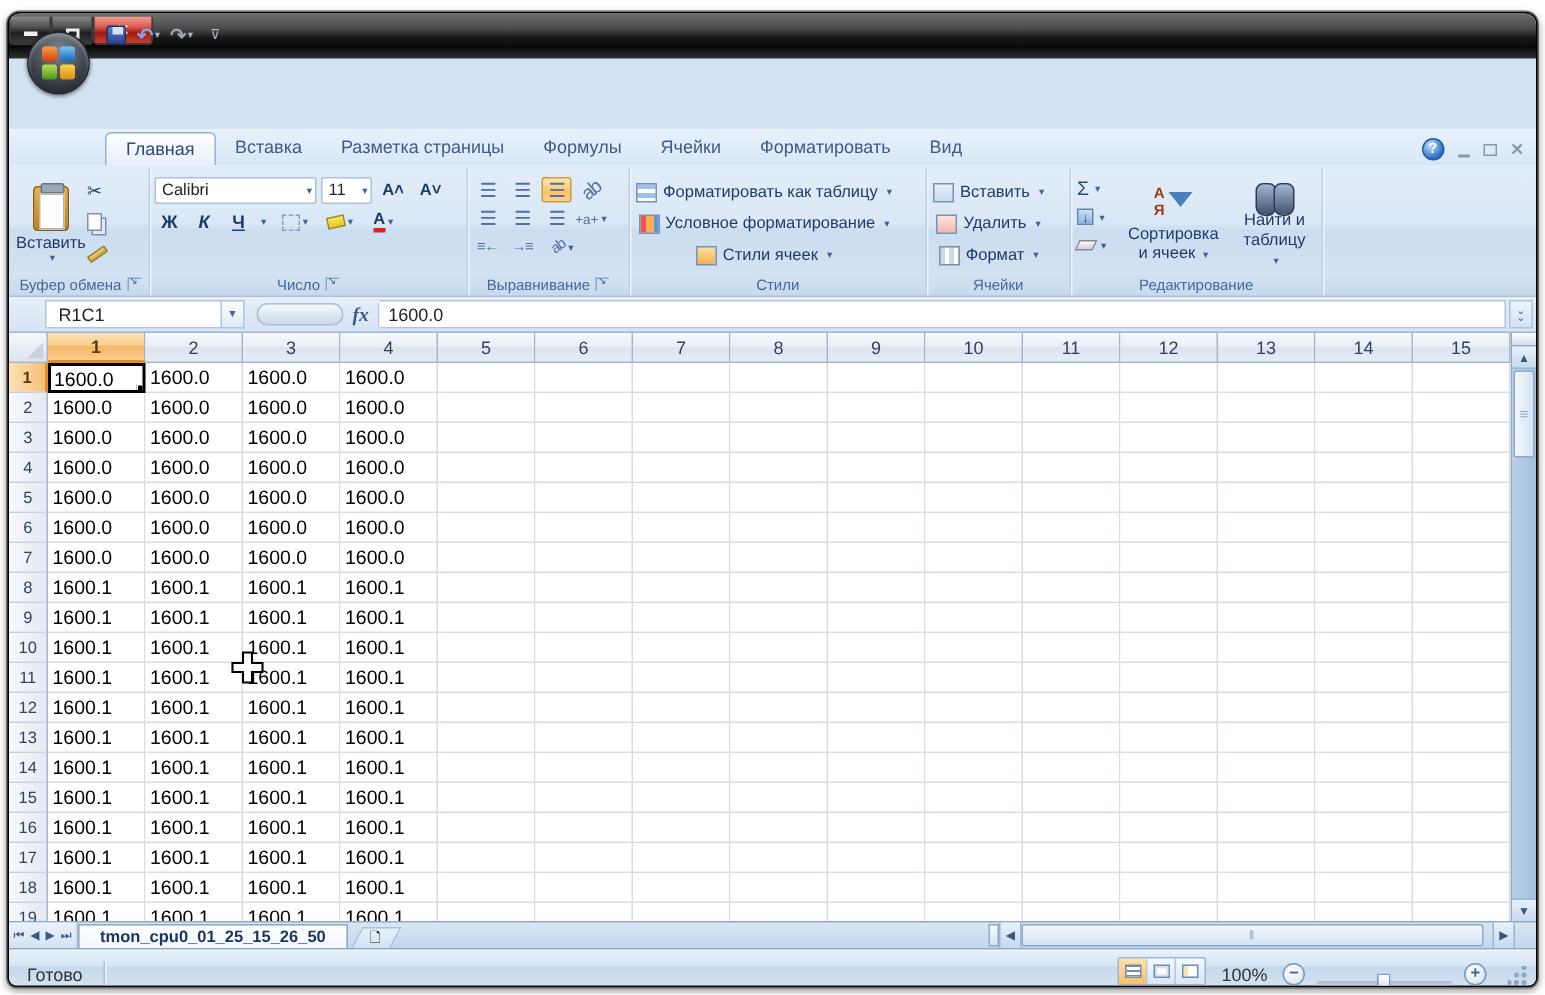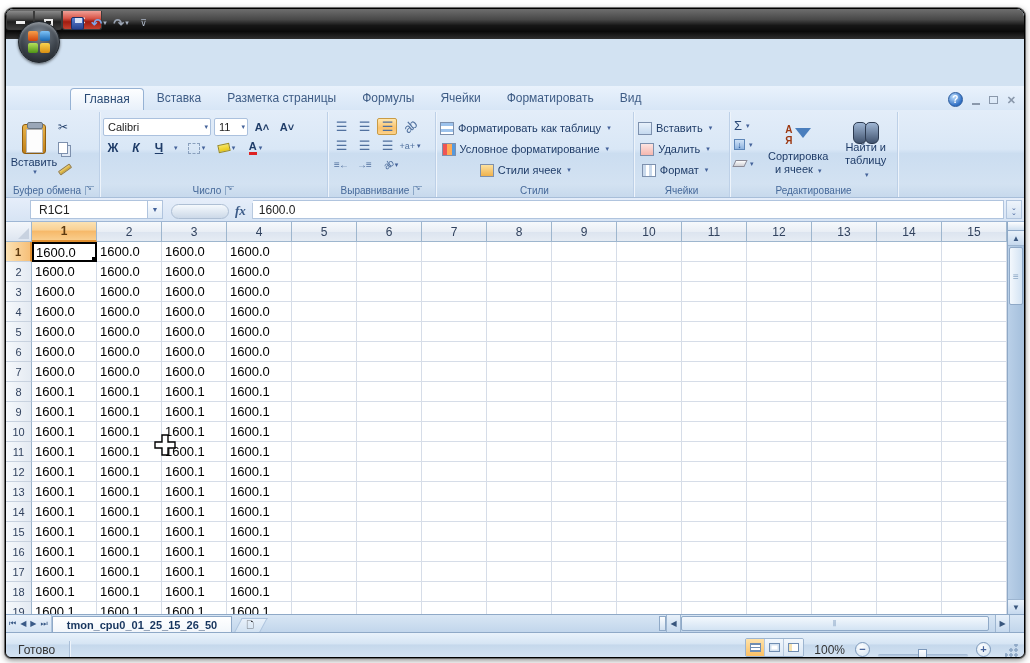--- a/index.html
+++ b/index.html
@@ -108,21 +108,21 @@
   .eraser-ic { width:12px; height:7px; background:linear-gradient(#fdfdfd,#cfcfd4); border:1px solid #8a8a96; transform:skewX(-25deg); }
   .bigbtn { display:flex; flex-direction:column; align-items:center; font-size:11px; color:#1f3c68; padding:1px 4px; line-height:13px; text-align:center; }
   .sort-ic { position:relative; width:26px; height:26px; font-size:10px; font-weight:bold; color:#9c3812; }
   .sort-ic .az { position:absolute; left:0; top:0; line-height:11px; }
   .sort-ic .funnel { position:absolute; right:0; top:4px; width:0; height:0; border-left:8px solid transparent; border-right:8px solid transparent; border-top:10px solid #4a7ebd; }
   .binoc { width:26px; height:22px; position:relative; margin-top:3px; }
   .binoc:before,.binoc:after { content:""; position:absolute; top:0; width:12px; height:20px; border-radius:5px 5px 6px 6px; background:linear-gradient(#9fb6d4,#41536e); border:1px solid #2c3a50; }
   .binoc:before{left:0;} .binoc:after{right:0;}
 
   
-  .formula-row { height:24px; flex:0 0 24px; background:linear-gradient(#e6eefa,#d7e4f4); border-bottom:1px solid #9eb6d4; display:flex; align-items:flex-end; padding:2px 2px 2px 0; }
+  .formula-row { height:24px; flex:0 0 24px; background:linear-gradient(#e6eefa,#d7e4f4); border-bottom:1px solid #9eb6d4; display:flex; align-items:center; padding:2px 2px 2px 0; }
   .name-box { width:118px; height:19px; background:#fff; border:1px solid #b0c4de; margin-left:24px; font-size:12px; color:#222; display:flex; align-items:center; padding-left:8px; }
   .nb-dd { width:15px; height:19px; background:linear-gradient(#fdfeff,#dde9f6); border:1px solid #b0c4de; border-left:none; font-size:7px; color:#44629a; display:flex; align-items:center; justify-content:center; }
   .fx-pill { width:58px; height:15px; border-radius:8px; background:linear-gradient(#f5f9fd,#ccd9e8); border:1px solid #aebfd4; margin:0 4px 0 8px; }
   .fx { font-style:italic; font-family:"Liberation Serif",serif; font-size:13px; color:#3a5a87; font-weight:bold; padding:0 6px 0 2px; border-right:1px solid #b8c9de; }
   .formula-field { flex:1; height:19px; background:#fff; border:1px solid #b0c4de; border-left:none; font-size:12px; color:#222; display:flex; align-items:center; padding-left:6px; }
   .fb-chev { width:16px; height:19px; display:flex; flex-direction:column; align-items:center; justify-content:center; font-size:7px; line-height:5px; color:#44629a; background:linear-gradient(#eef4fb,#d4e2f2); border:1px solid #b0c4de; margin-left:2px; }
 
   
   .main-area { flex:1; display:flex; overflow:hidden; background:#fff; }
   .grid { position:relative; flex:1; overflow:hidden; }
@@ -261,21 +261,21 @@
           <div class="small-ic rbtn">
               <span class="copy-ic"></span>
             </div>
           <div class="small-ic rbtn">
               <span class="brush-ic"></span>
             </div>
         </div>
         <div class="glabel"><span>Буфер обмена</span><span class="launcher"></span></div>
       </div>
 
-      <div class="rgroup" style="width:228px;">
+      <div class="rgroup" style="width:212px;">
         <div class="fontgrp">
           <div class="frow">
             <div class="combo fname">
                 <span>Calibri</span>
                 <span class="dd8">▾</span>
               </div>
             <div class="combo fsize">
                 <span>11</span>
                 <span class="dd8">▾</span>
               </div>

